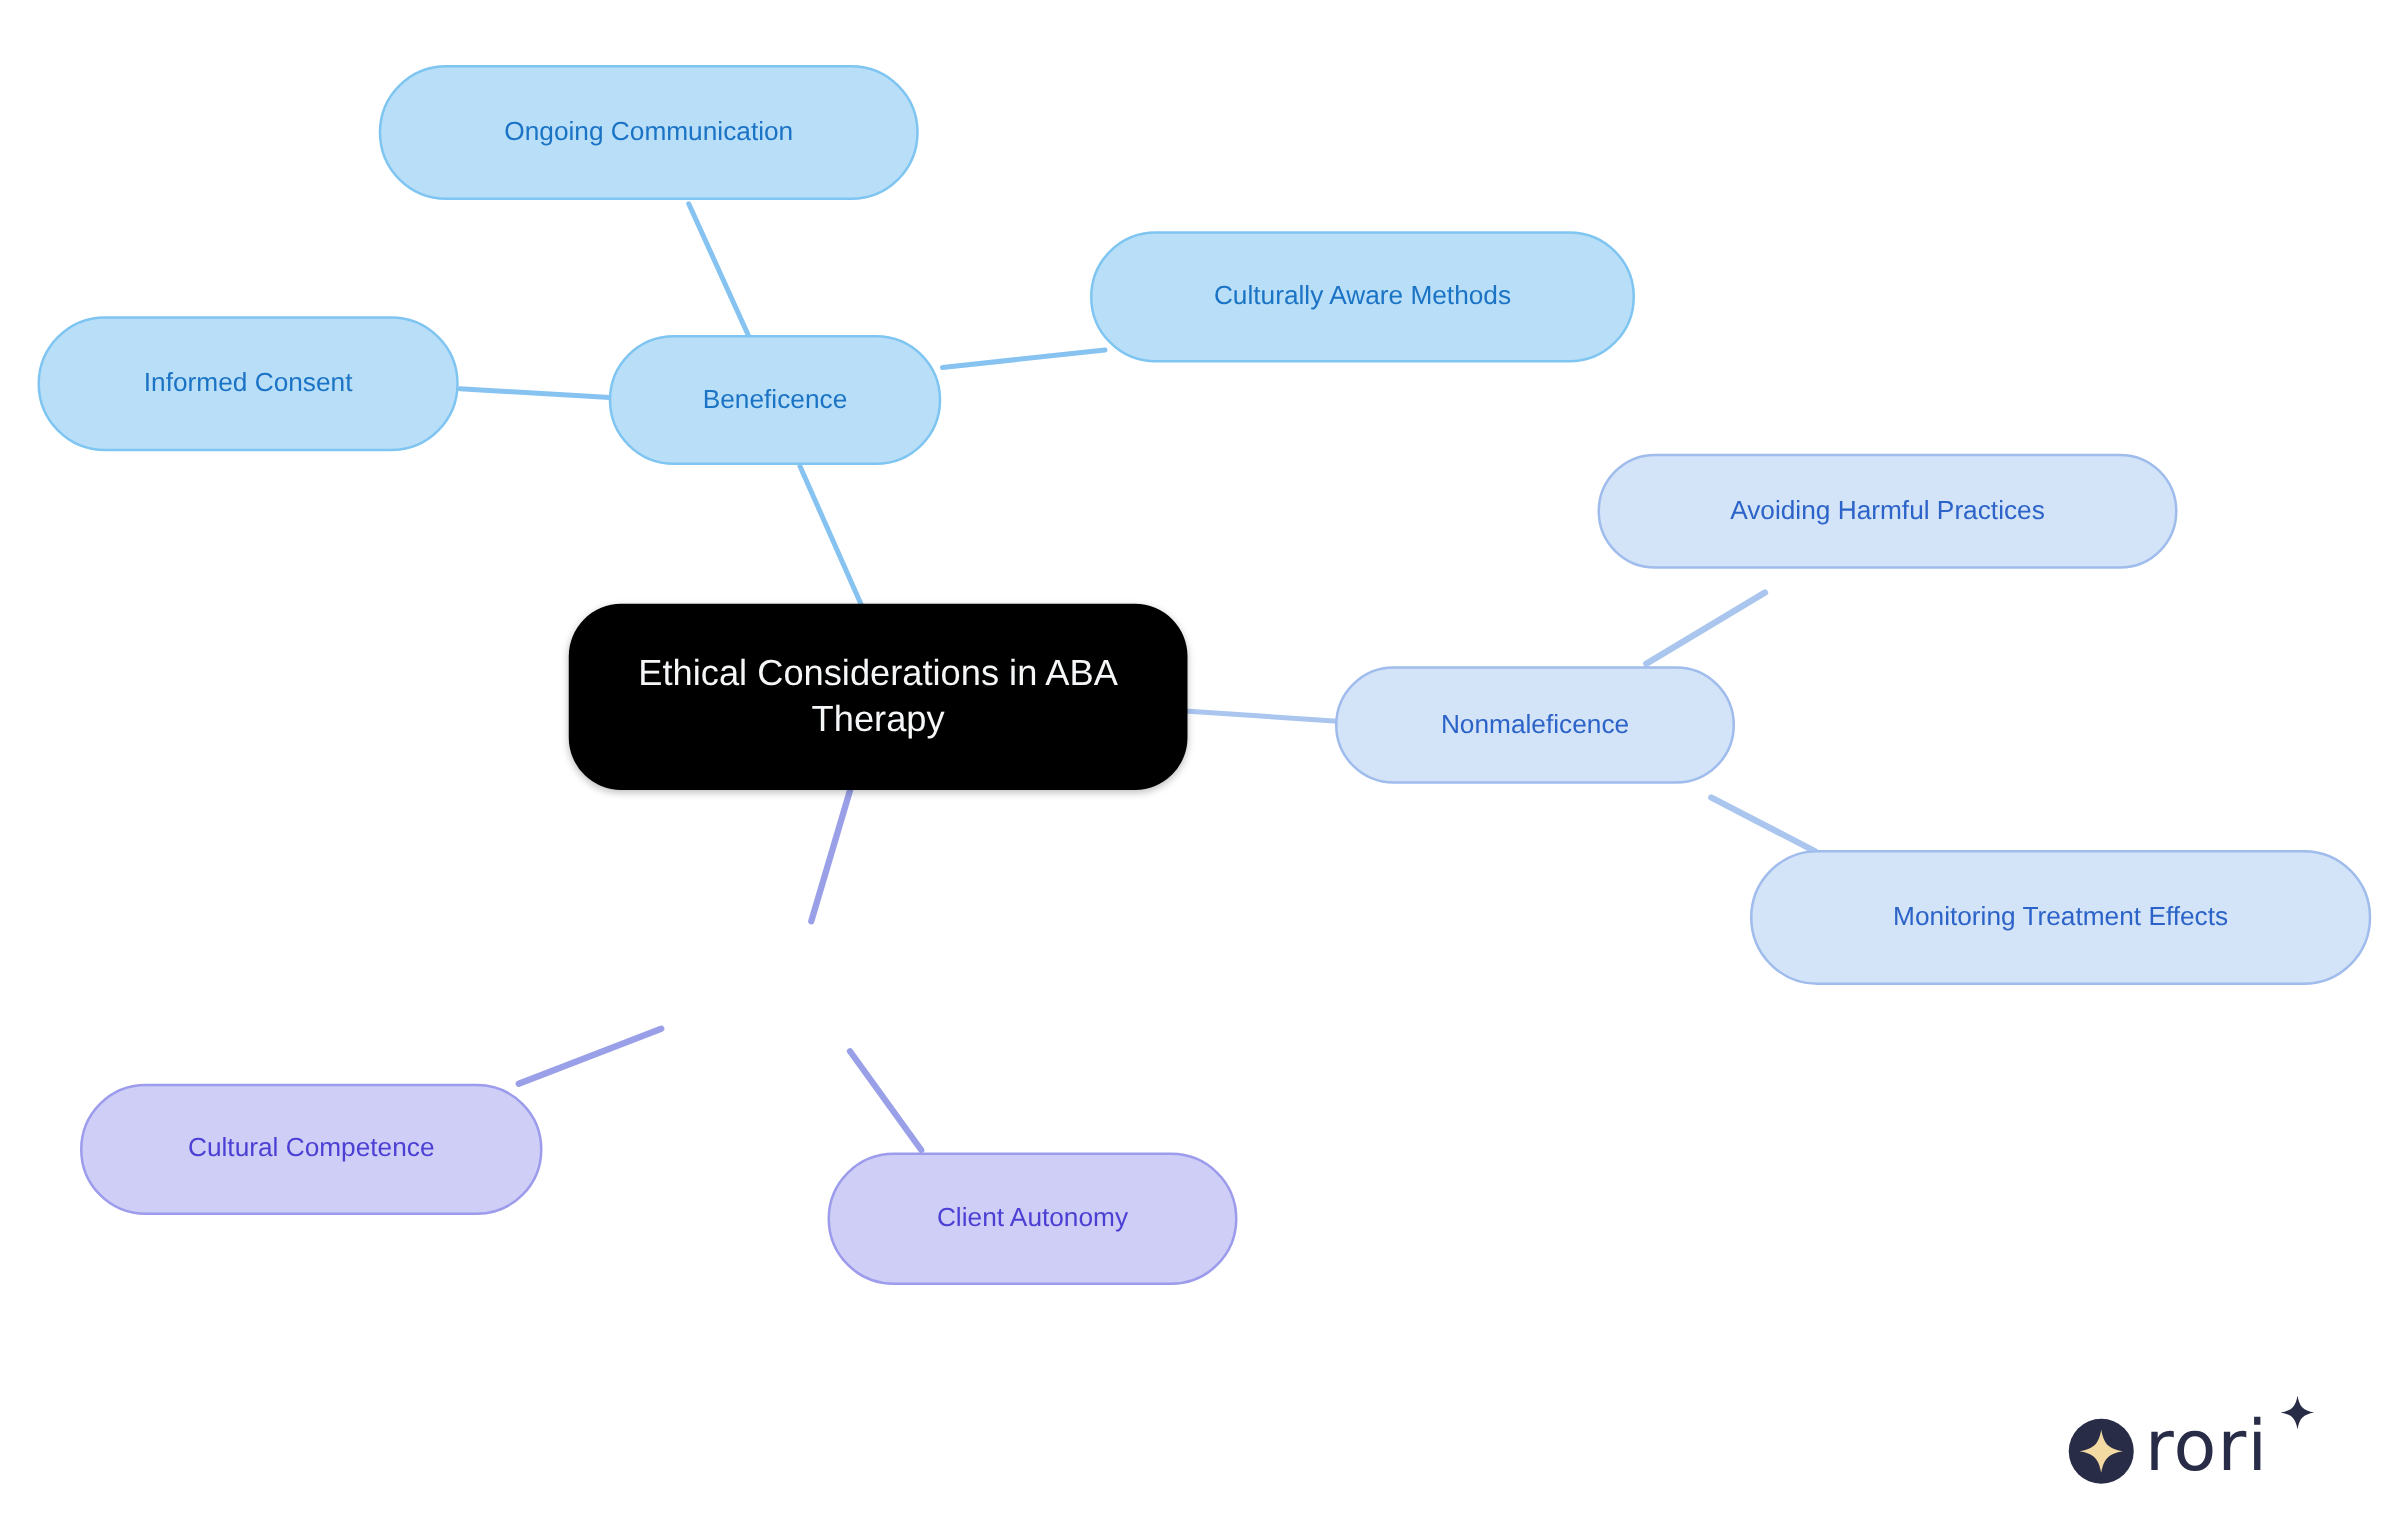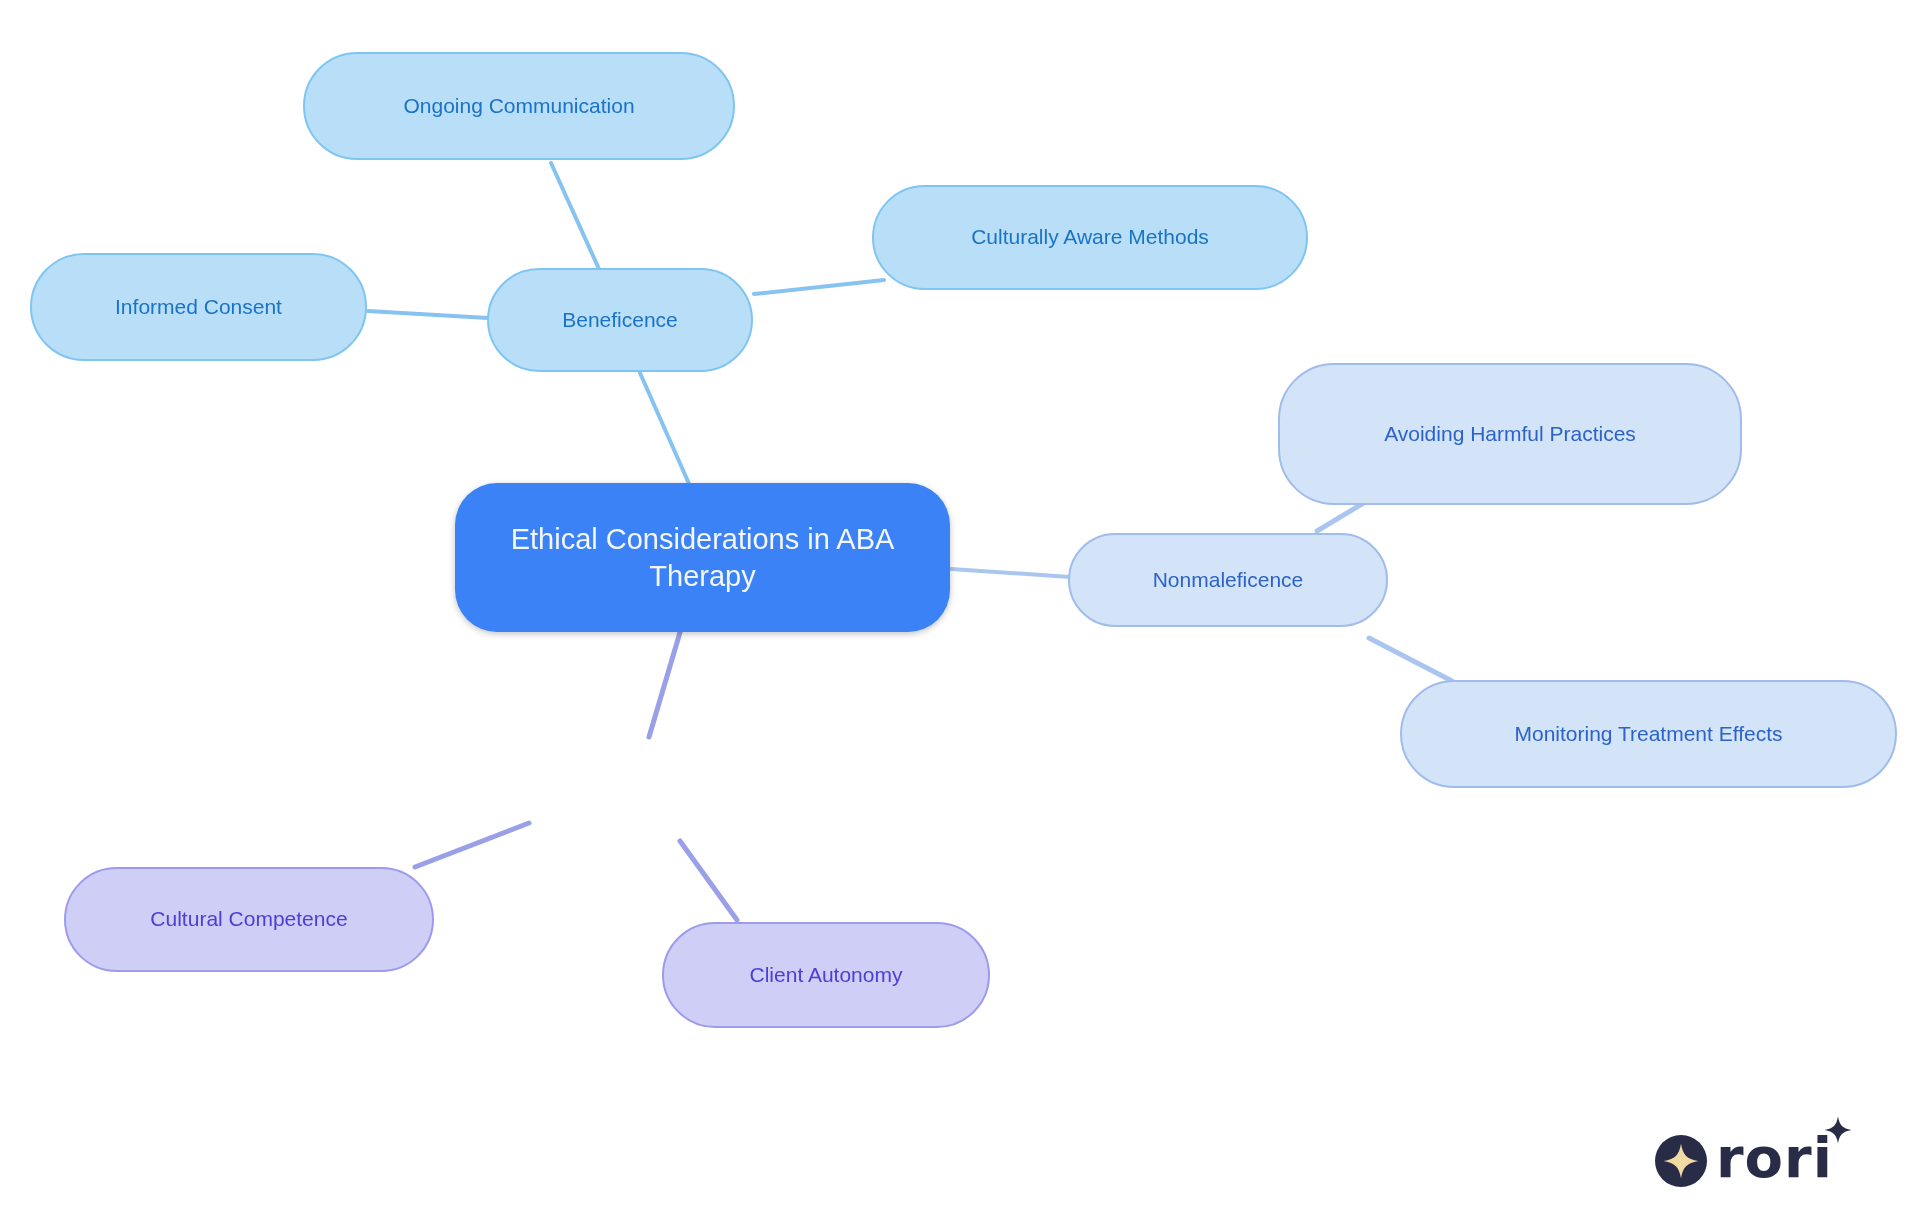--- a/index.html
+++ b/index.html
@@ -15,21 +15,21 @@
     position:absolute;z-index:2;
     display:flex;align-items:center;justify-content:center;
     text-align:center;
     border-radius:56px;
     box-sizing:border-box;
     font-size:21px;
     line-height:1.25;
     cursor:default;
   }
   .node-center{
-    background:#3b82f6;
+    background:#000000;
     color:#f4f6f8;
     border-radius:42px;
     font-size:29px;
     padding:0 12px;
     box-shadow:0 2px 6px rgba(10,14,25,.25);
   }
   .family-blue{
     background:#b9def8;border:2px solid #7fc5f1;color:#1a73c4;
   }
   .family-steel{
@@ -43,21 +43,21 @@
   }
   .logo-mark{
     position:absolute;left:5px;top:32px;width:52px;height:52px;
     background:#282c46;border-radius:50%;
     display:flex;align-items:center;justify-content:center;
   }
   .logo-mark svg{width:36px;height:36px;}
   .logo-text{
     position:absolute;left:66px;top:22px;
     font-family:"DejaVu Sans", sans-serif;
-    font-weight:700;
+    font-weight:400;
     font-size:56px;
     letter-spacing:1px;
     color:#282c46;
   }
   .logo-star-small{
     position:absolute;left:174px;top:13px;width:28px;height:28px;
   }
   .logo-star-small svg{width:28px;height:28px;}
 </style>
 </head>
@@ -94,21 +94,21 @@
   <div class="node family-blue" style="left:30px;top:253px;width:337px;height:108px;align-items:center;">
     <span>Informed Consent</span>
   </div>
   <div class="node family-blue" style="left:872px;top:185px;width:436px;height:105px;">
     <span>Culturally Aware Methods</span>
   </div>
 
   <div class="node family-steel" style="left:1068px;top:533px;width:320px;height:94px;">
     <span>Nonmaleficence</span>
   </div>
-  <div class="node family-steel" style="left:1278px;top:363px;width:464px;height:142px;">
+  <div class="node family-steel" style="left:1278px;top:363px;width:464px;height:92px;">
     <span>Avoiding Harmful Practices</span>
   </div>
   <div class="node family-steel" style="left:1400px;top:680px;width:497px;height:108px;">
     <span>Monitoring Treatment Effects</span>
   </div>
 
   <div class="node family-purple" style="left:64px;top:867px;width:370px;height:105px;align-items:center;">
     <span>Cultural Competence</span>
   </div>
   <div class="node family-purple" style="left:662px;top:922px;width:328px;height:106px;">

